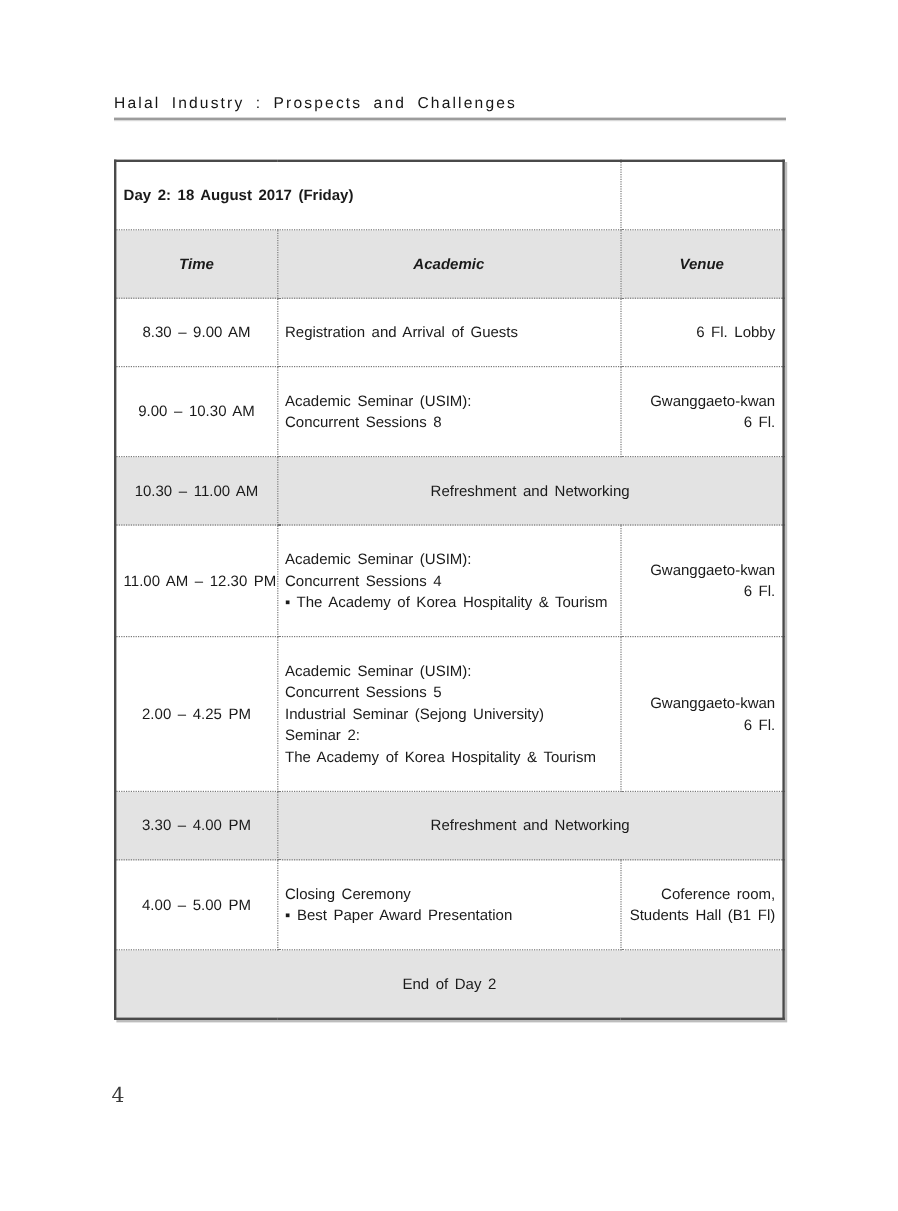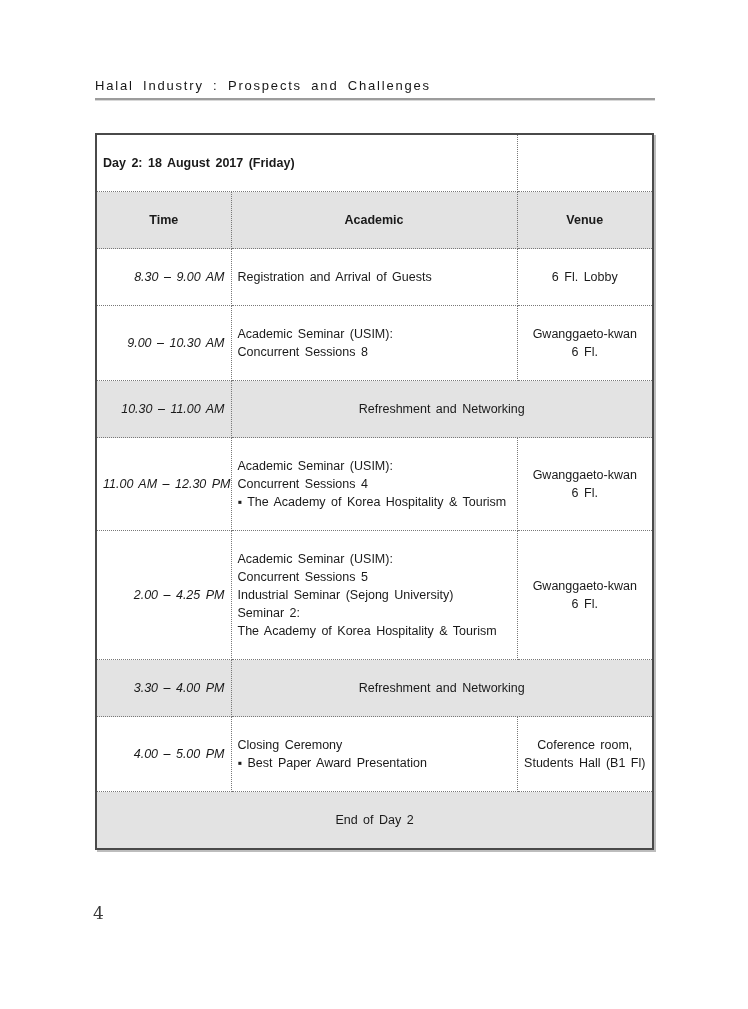--- a/index.html
+++ b/index.html
@@ -24,24 +24,24 @@
     font-size:12.5px;
   }
   table.schedule td,table.schedule th{
     border:1px dotted #787878;
     padding:19px 6px;line-height:18px;
     vertical-align:middle;
     word-spacing:2px;
   }
   .shaded{background:#e3e3e3;}
   .title-cell{font-weight:bold;text-align:left;padding-left:8px;}
-  th{font-weight:bold;text-align:center;}
-  .time-cell{text-align:right;padding-left:2px;padding-right:2px;white-space:nowrap;font-style:italic;}
+  th{font-weight:bold;text-align:center;font-style:italic;}
+  .time-cell{text-align:center;padding-left:2px;padding-right:2px;white-space:nowrap;}
   .program-cell{text-align:left;padding-left:9px;margin-left:23px;}
-  .venue-cell{text-align:center;}
+  .venue-cell{text-align:right;}
   .span-cell{text-align:center;}
   .footer-cell{text-align:center;}
   .cell-line{white-space:nowrap;}
   .page-number{
     position:absolute;left:93px;top:903px;
     font-family:"DejaVu Serif","Liberation Serif",serif;
     font-size:17px;color:#3a3a3a;
   }
 </style>
 </head>

